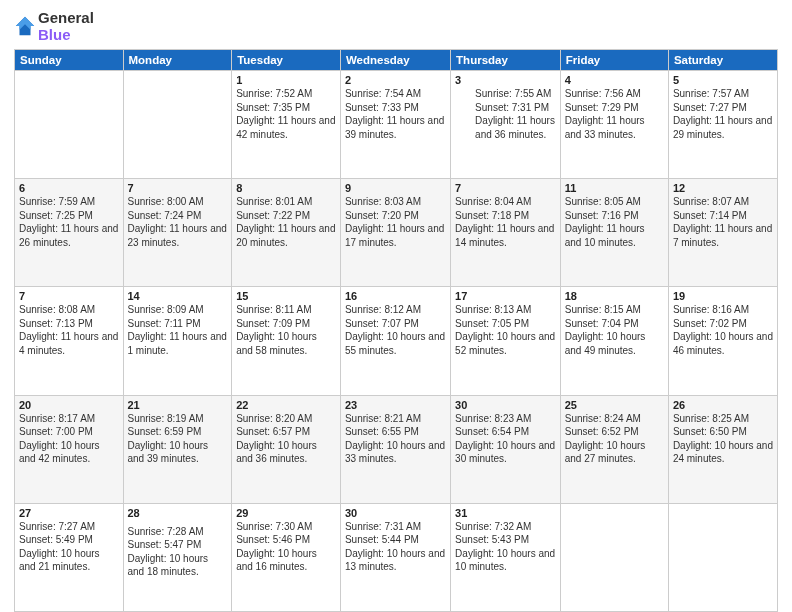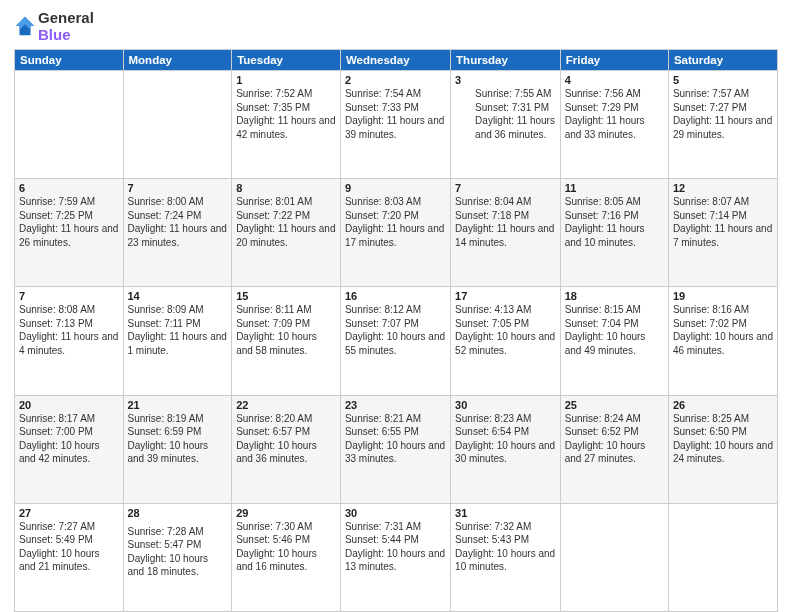--- a/index.html
+++ b/index.html
@@ -231,21 +231,21 @@
 Daylight: 10 hours and 58 minutes.</div>
           </td>
           <td>
             <div class="day-number">16</div>
             <div class="day-info" style="white-space: pre-line;">Sunrise: 8:12 AM
 Sunset: 7:07 PM
 Daylight: 10 hours and 55 minutes.</div>
           </td>
           <td>
             <div class="day-number">17</div>
-            <div class="day-info" style="white-space: pre-line;">Sunrise: 4:13 AM
+            <div class="day-info" style="white-space: pre-line;">Sunrise: 8:13 AM
 Sunset: 7:05 PM
 Daylight: 10 hours and 52 minutes.</div>
           </td>
           <td>
             <div class="day-number">18</div>
             <div class="day-info" style="white-space: pre-line;">Sunrise: 8:15 AM
 Sunset: 7:04 PM
 Daylight: 10 hours and 49 minutes.</div>
           </td>
           <td>

